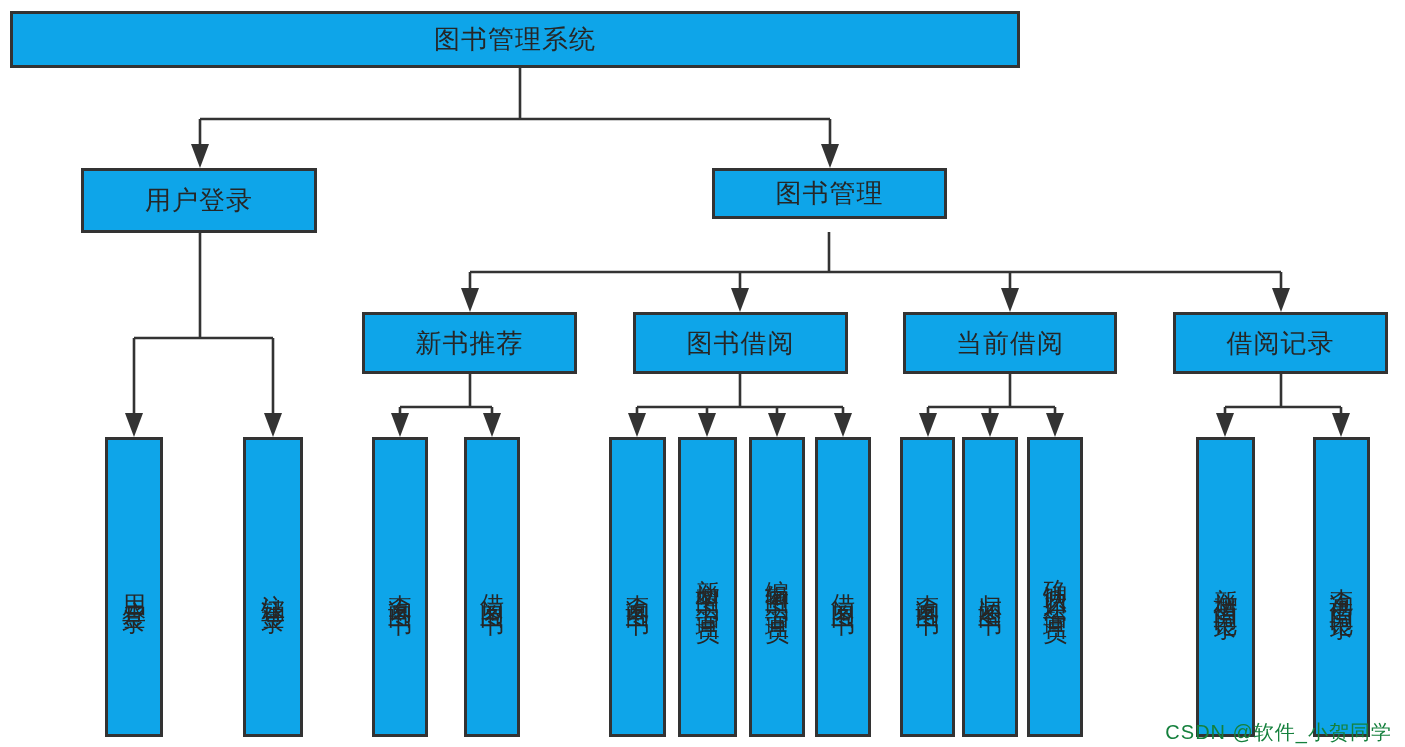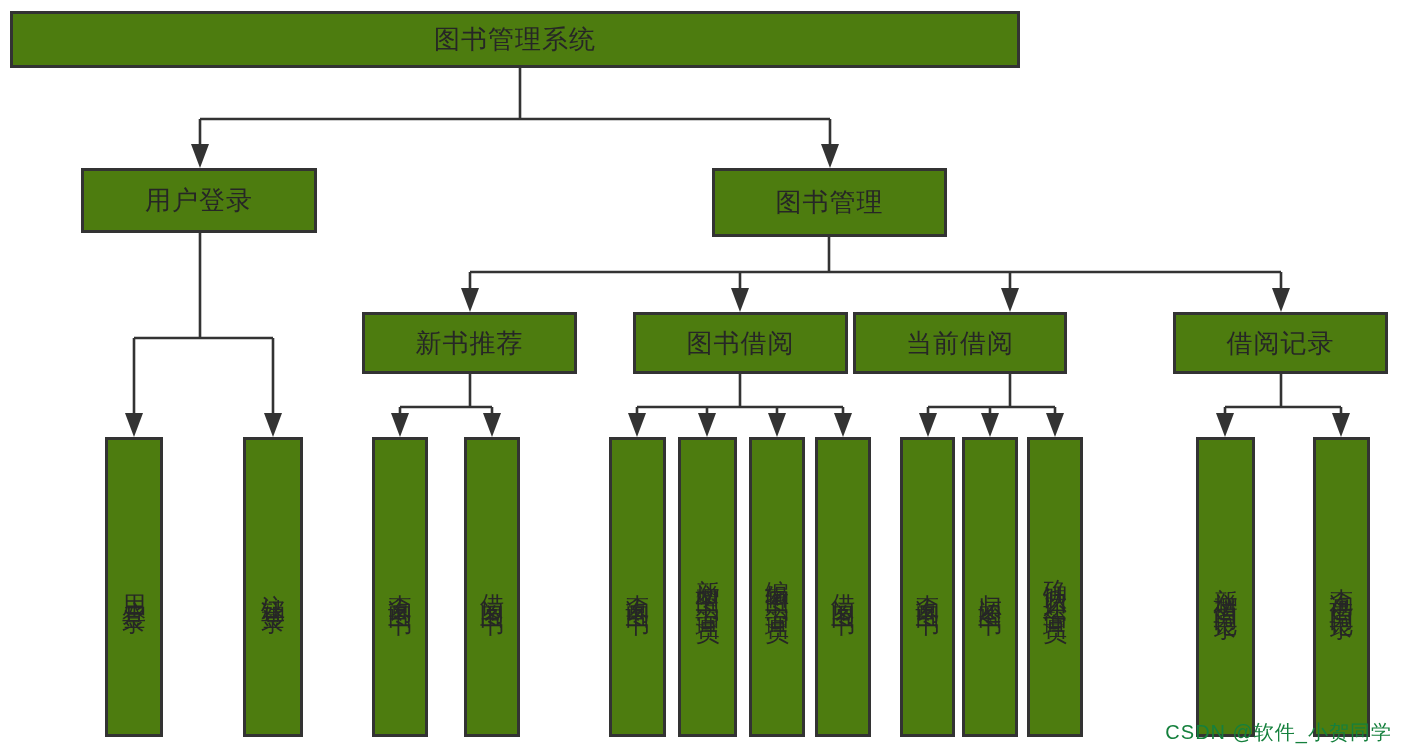--- a/index.html
+++ b/index.html
@@ -8,39 +8,39 @@
     width:1405px;height:747px;
     background:#ffffff;
     font-family:"Liberation Sans","DejaVu Sans",sans-serif;
     color:#262626;
     overflow:hidden;
   }
   #connectors{position:absolute;left:0;top:0;z-index:0;}
   .node{
     position:absolute;
     box-sizing:border-box;
-    background:#4d7c0f;
+    background:#0ea5e9;
     border:3px solid #333333;
     display:flex;
     align-items:center;
     justify-content:center;
     z-index:1;
   }
   .node .lbl{
     color:#262626;
     white-space:nowrap;
   }
   .h-node .lbl{font-size:26px;letter-spacing:1px;}
   .root{left:10px;top:11px;width:1010px;height:57px;}
   .l2a{left:81px;top:168px;width:236px;height:65px;}
-  .l2b{left:712px;top:168px;width:235px;height:69px;}
+  .l2b{left:712px;top:168px;width:235px;height:51px;}
   .l3{top:312px;height:62px;}
   .l3a{left:362px;width:215px;}
   .l3b{left:633px;width:215px;}
-  .l3c{left:853px;width:214px;}
+  .l3c{left:903px;width:214px;}
   .l3d{left:1173px;width:215px;}
   .leaf{
     top:437px;height:300px;
     padding:10px 0;
   }
   .leaf .lbl{
     writing-mode:vertical-rl;
     text-orientation:mixed;
     font-size:24px;
     letter-spacing:6px;

